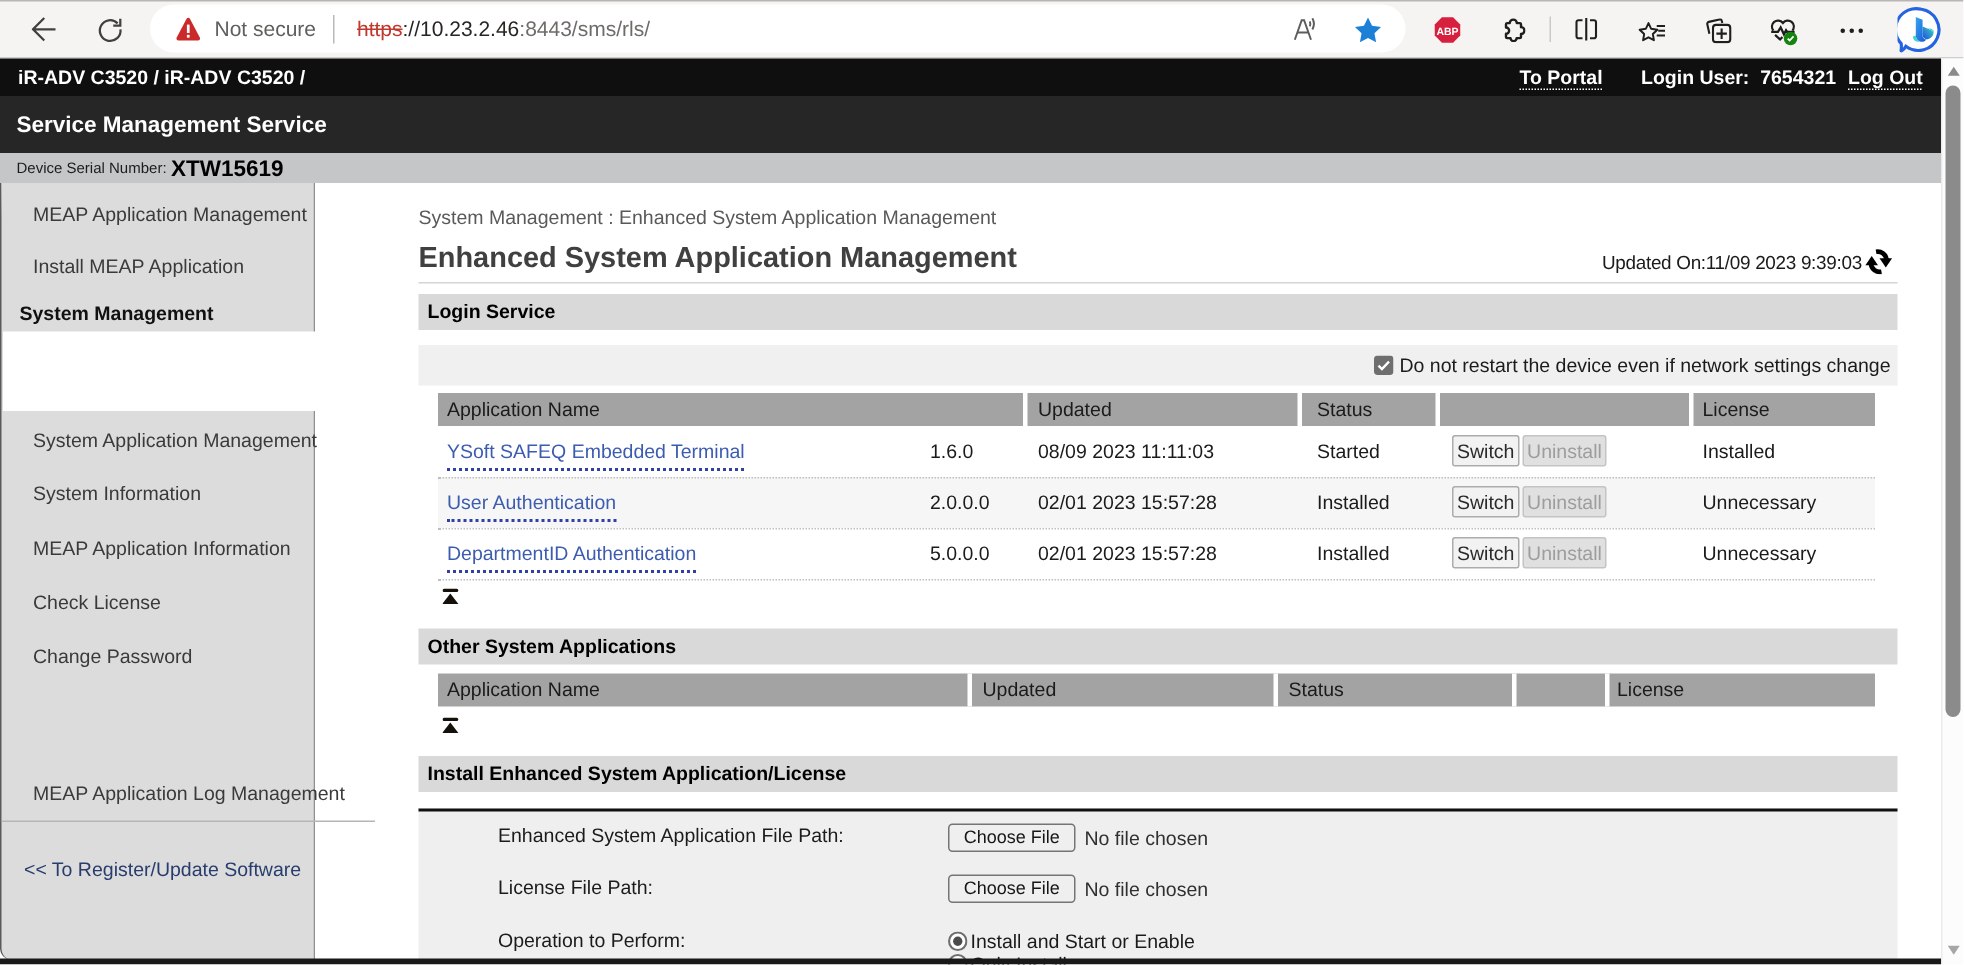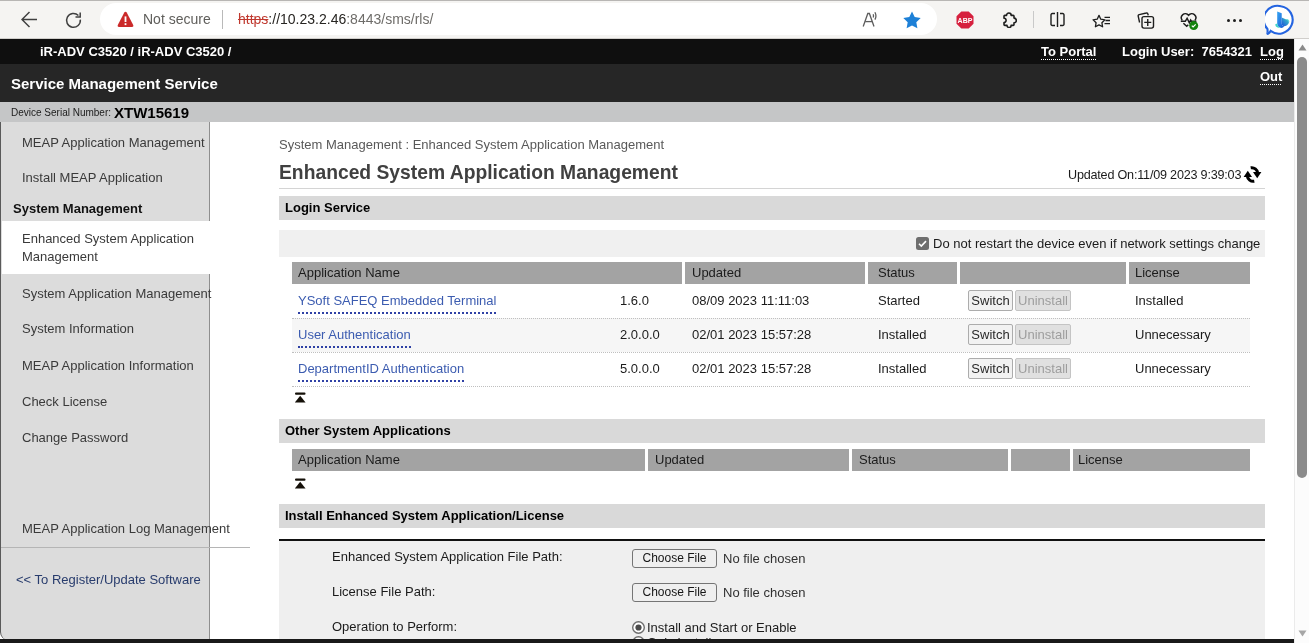--- a/index.html
+++ b/index.html
@@ -7,21 +7,21 @@
 body { position:relative; font-family:"Liberation Sans", sans-serif; background:#fff; }
 .abs { position:absolute; }
 
 #toolbar { left:0; top:0; width:1309px; height:39px; background:#f5f4f2; border-top:1px solid #b8b6b4; border-bottom:1px solid #d0cecb; }
 #pill { left:100px; top:3px; width:837px; height:32px; background:#fff; border-radius:16px; }
 .tbtxt { font-size:14px; color:#5f5e5b; }
 
 #bar1 { left:0; top:39px; width:1294px; height:25px; background:#0f0f0f; }
 #bar2 { left:0; top:64px; width:1294px; height:38px; background:#262626; }
 #serialbar { left:0; top:102px; width:1294px; height:20px; background:#c5c6c7; }
-.b1txt { color:#fff; font-weight:bold; font-size:13px; line-height:25px;margin-left:28px; }
+.b1txt { color:#fff; font-weight:bold; font-size:13px; line-height:25px; }
 .dotted-u { text-decoration:underline; text-decoration-style:dotted; text-underline-offset:3px; text-decoration-thickness:1px; }
 
 #sidebar { left:0; top:122px; width:210px; height:518px; background:#dcdcdc; border-left:1px solid #5a5a5a; border-right:1px solid #8f8f8f; border-radius:0 0 0 8px; }
 .mi { position:absolute; left:21px; font-size:13px; color:#3a3a3a; white-space:nowrap; }
 #selitem { left:1px; top:99px; width:249px; height:53px; background:#fff; }
 
 #footer { left:0; top:639px; width:1294px; height:4px; background:#191919; }
 
 #sb { left:1294px; top:39px; width:15px; height:604px; background:#fcfcfc; border-left:1px solid #ebebeb; }
 #sbthumb { left:2px; top:18px; width:10px; height:421px; background:#8b8b8b; border-radius:5px; }
@@ -137,21 +137,20 @@
 <div class="abs b1txt dotted-u" style="left:1232px;top:39px;">Log Out</div>
 <div class="abs" style="left:11px;top:75px;color:#fff;font-weight:bold;font-size:15px;">Service Management Service</div>
 <div class="abs" style="left:11px;top:107px;font-size:10px;color:#1c1c1c;">Device Serial Number:</div>
 <div class="abs" style="left:114px;top:104px;font-size:15px;font-weight:bold;color:#000;">XTW15619</div>
 
 <div id="sidebar" class="abs">
   <div id="selitem" class="abs"></div>
   <div class="mi" style="top:13px;">MEAP Application Management</div>
   <div class="mi" style="top:48px;">Install MEAP Application</div>
   <div class="mi" style="left:12px;top:79px;font-weight:bold;color:#111;">System Management</div>
-  <div class="mi" style="top:108px;line-height:18px;">Enhanced System Application<br>Management</div>
   <div class="mi" style="top:164px;">System Application Management</div>
   <div class="mi" style="top:199px;">System Information</div>
   <div class="mi" style="top:236px;">MEAP Application Information</div>
   <div class="mi" style="top:272px;">Check License</div>
   <div class="mi" style="top:308px;">Change Password</div>
   <div class="mi" style="top:399px;">MEAP Application Log Management</div>
   <div class="abs" style="left:0;top:425px;width:249px;height:1px;background:#b5b5b5;"></div>
   <div class="mi" style="left:15px;top:450px;color:#283c6d;">&lt;&lt; To Register/Update Software</div>
 </div>
 

